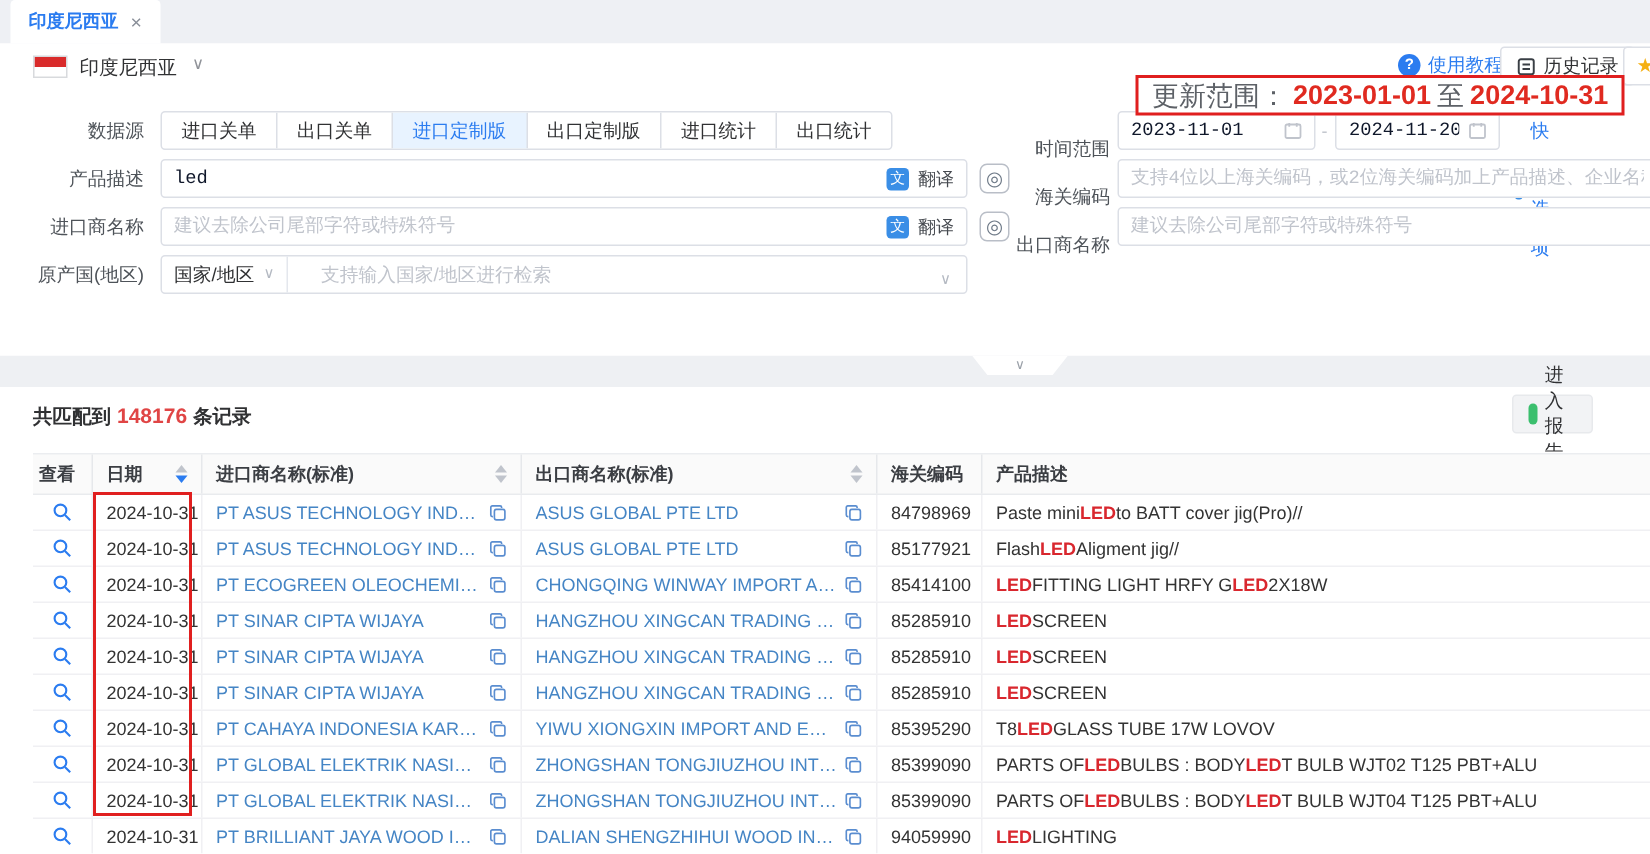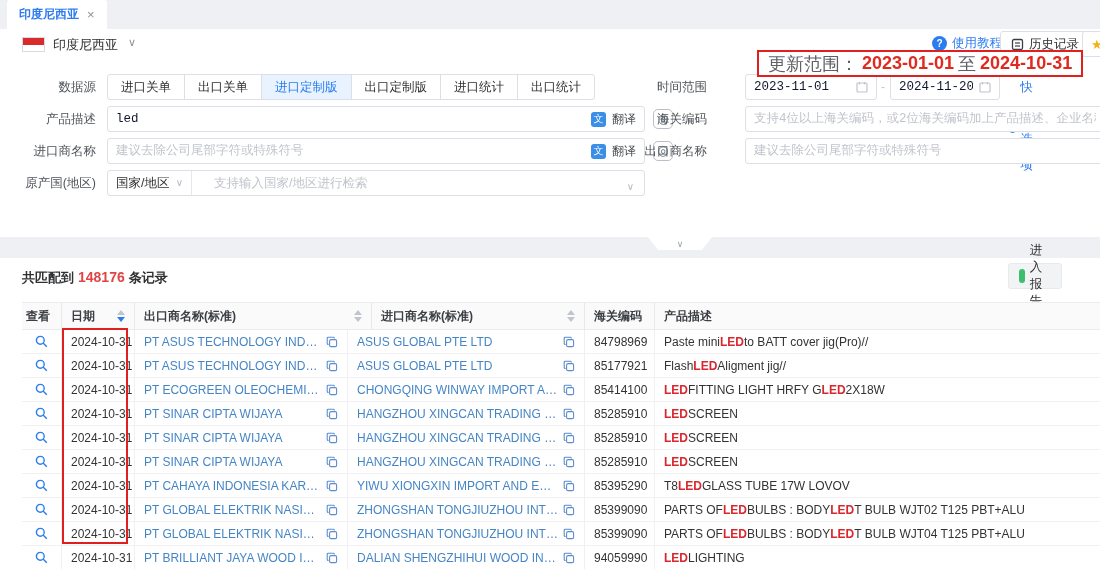--- a/index.html
+++ b/index.html
@@ -23,21 +23,21 @@
   .star-btn { position:absolute; left:1082px; top:2px; width:70px; height:26px; border:1px solid #dcdfe6; border-radius:3px; background:#fff; display:flex; align-items:center; padding-left:8px; color:#f5b013; font-size:13px; }
 
   
   .update-box { position:absolute; left:757px; top:50px; height:27px; padding:0 9px; border:2px solid #e01f1f; background:#fff; display:flex; align-items:center; gap:4px; z-index:5; font-size:18px; white-space:nowrap; }
   .update-box .dim { color:#5d6167; }
   .update-box .red-date { color:#e02a20; font-weight:bold; }
 
   
   .search-panel { position:absolute; left:0; top:60px; width:980px; height:177px; background:#fff; }
   .f-label { position:absolute; width:96px; text-align:right; color:#4e5359; font-size:12.5px; line-height:26px; }
-  .f-label-r { position:absolute; left:599px; width:108px; text-align:right; color:#4e5359; font-size:12.5px; line-height:26px; }
+  .f-label-r { position:absolute; left:632px; width:108px; text-align:right; color:#4e5359; font-size:12.5px; line-height:26px;margin-top:12px; }
 
   .seg-group { position:absolute; left:107px; display:flex; height:26px; border:1px solid #dcdfe6; border-radius:3px; overflow:hidden; background:#fff; }
   .seg { padding:0 13px; line-height:24px; font-size:12.5px; color:#303133; border-right:1px solid #dcdfe6; cursor:pointer; white-space:nowrap; }
   .seg:last-child { border-right:none; }
   .seg.active { background:#e8f3ff; color:#2b7cf0; }
 
   .inp { height:26px; border:1px solid #dcdfe6; border-radius:3px; background:#fff; display:flex; align-items:center; padding:0 8px; gap:6px; }
   .inp input { border:none; outline:none; flex:1; font-size:12.5px; color:#0f172a; font-family:Liberation Mono, monospace; min-width:0; background:transparent; }
   .inp input::placeholder { color:#c0c4cc; }
   .trans-ico { width:15px; height:15px; background:#3a8ee6; border-radius:3px; color:#fff; font-size:10px; display:flex; align-items:center; justify-content:center; flex:none; }
@@ -245,38 +245,38 @@
         </div>
         <div class="td col-1">
           <div class="head-sort">
             <span>日期</span>
             <span class="sorters">
               <span class="car up"></span>
               <span class="car down active"></span>
             </span>
           </div>
         </div>
+        <div class="td col-2">
+          <div class="head-sort">
+            <span>进口商名称(标准)</span>
+            <span class="sorters">
+              <span class="car up"></span>
+              <span class="car down"></span>
+            </span>
+          </div>
+        </div>
         <div class="td col-3">
           <div class="head-sort">
             <span>出口商名称(标准)</span>
             <span class="sorters">
               <span class="car up"></span>
               <span class="car down"></span>
             </span>
           </div>
         </div>
-        <div class="td col-2">
-          <div class="head-sort">
-            <span>进口商名称(标准)</span>
-            <span class="sorters">
-              <span class="car up"></span>
-              <span class="car down"></span>
-            </span>
-          </div>
-        </div>
         <div class="td col-4">
           <div class="head-sort">
             <span>海关编码</span>
           </div>
         </div>
         <div class="td col-5">
           <div class="head-sort">
             <span>产品描述</span>
           </div>
         </div>

